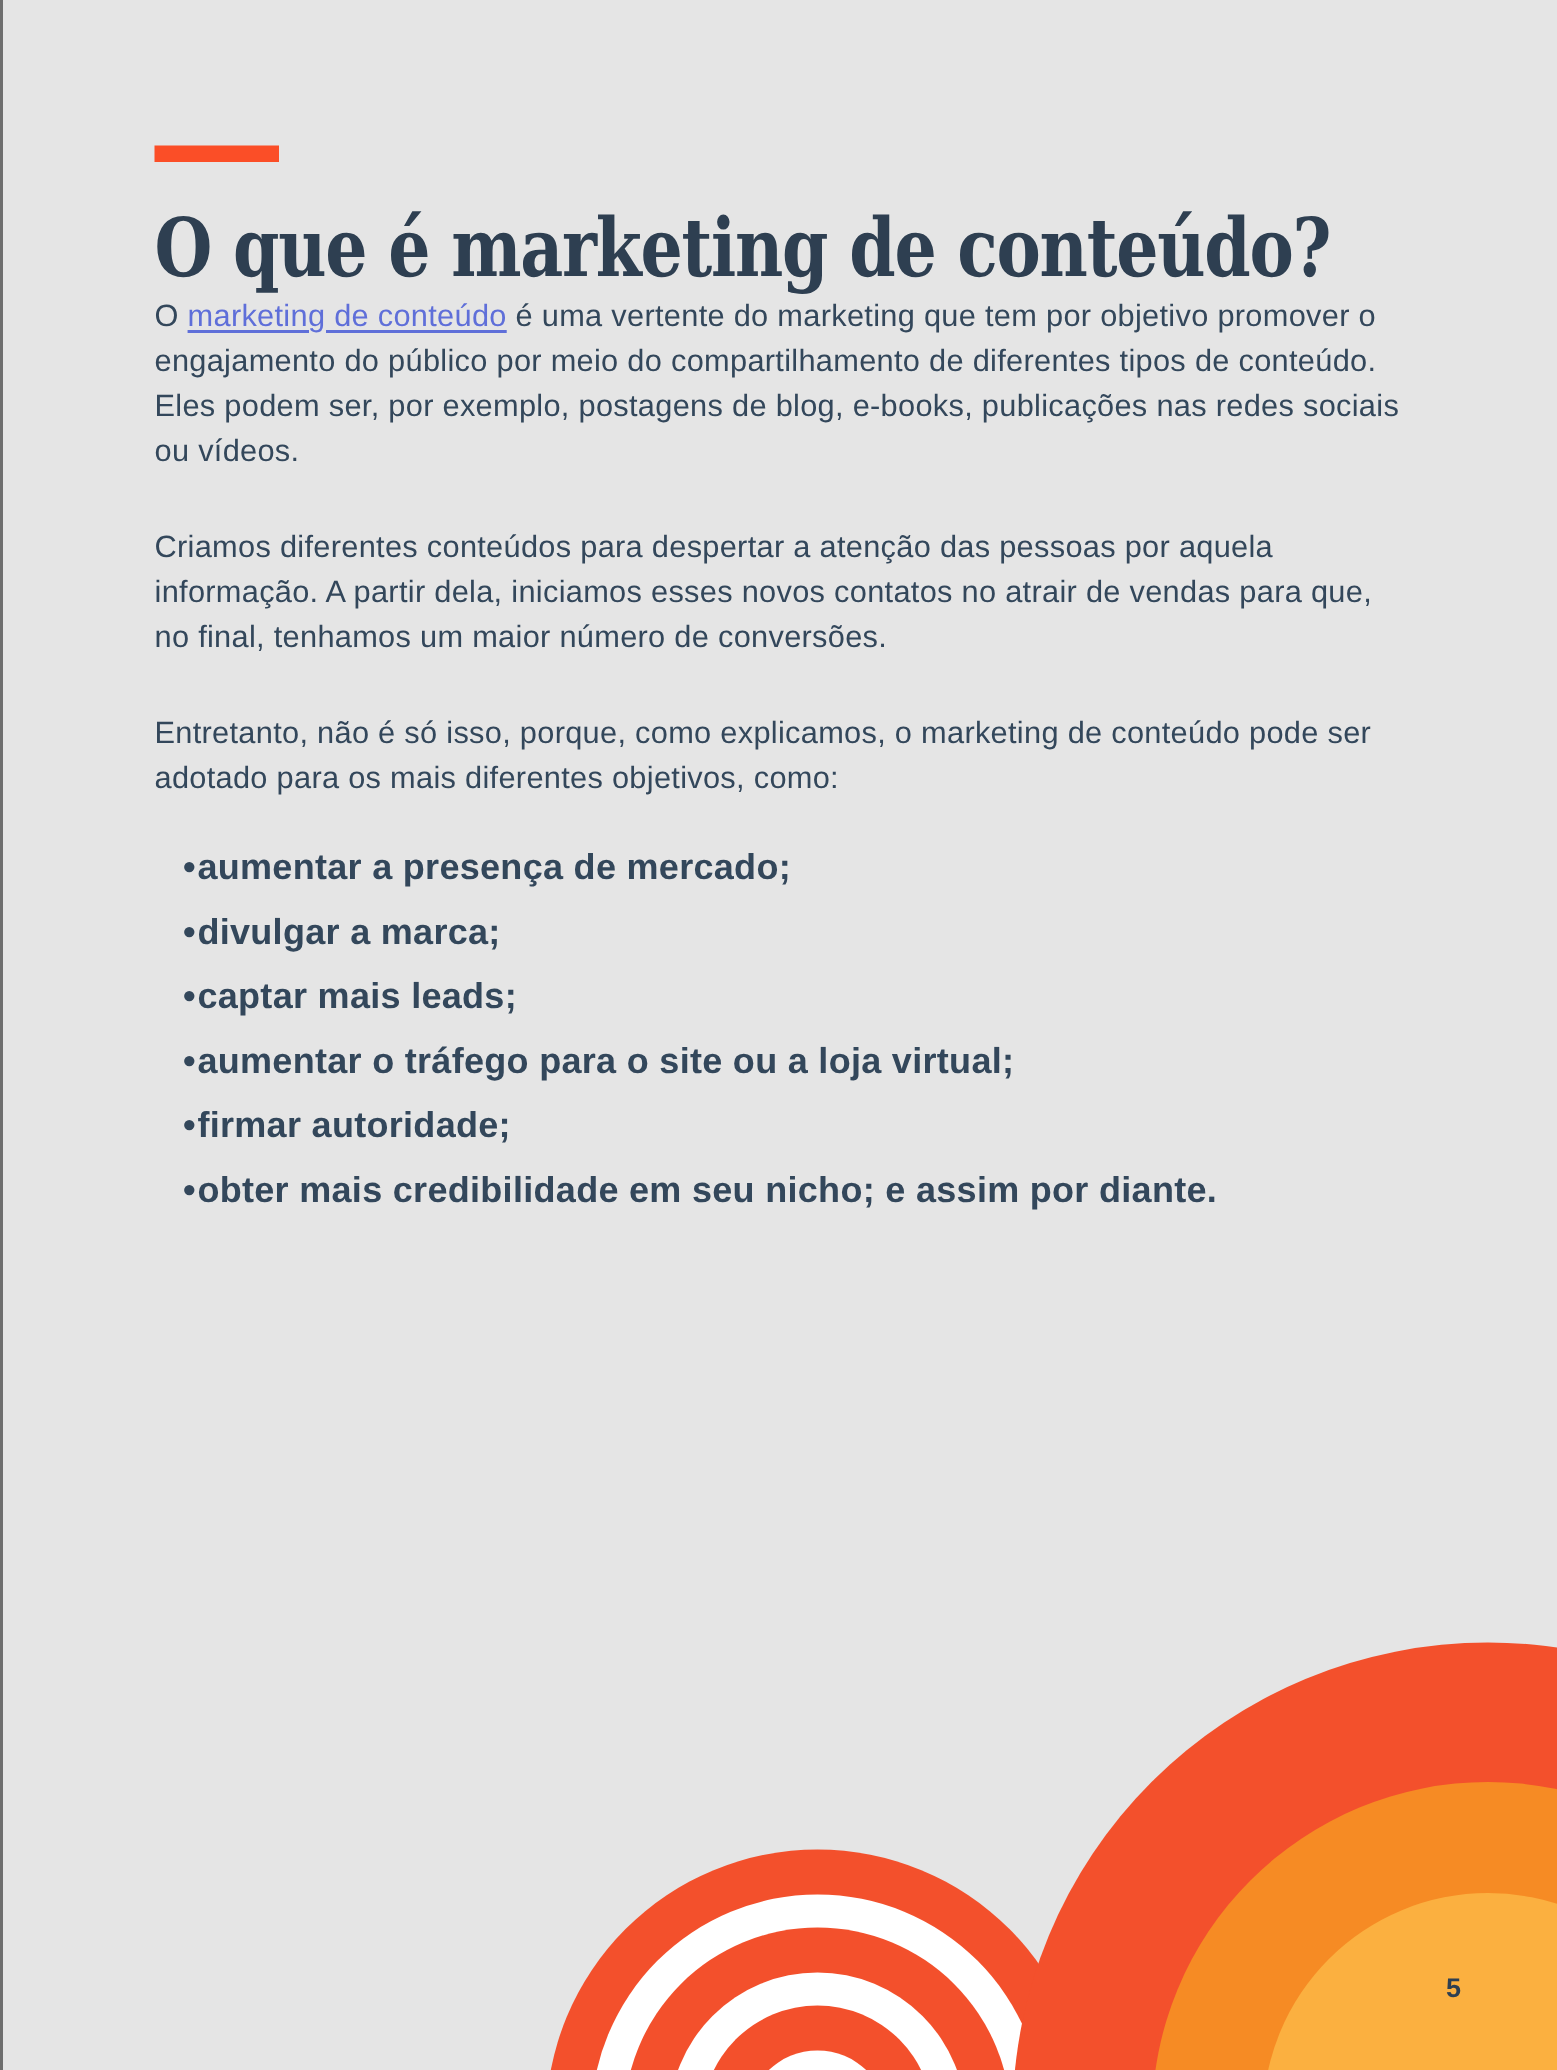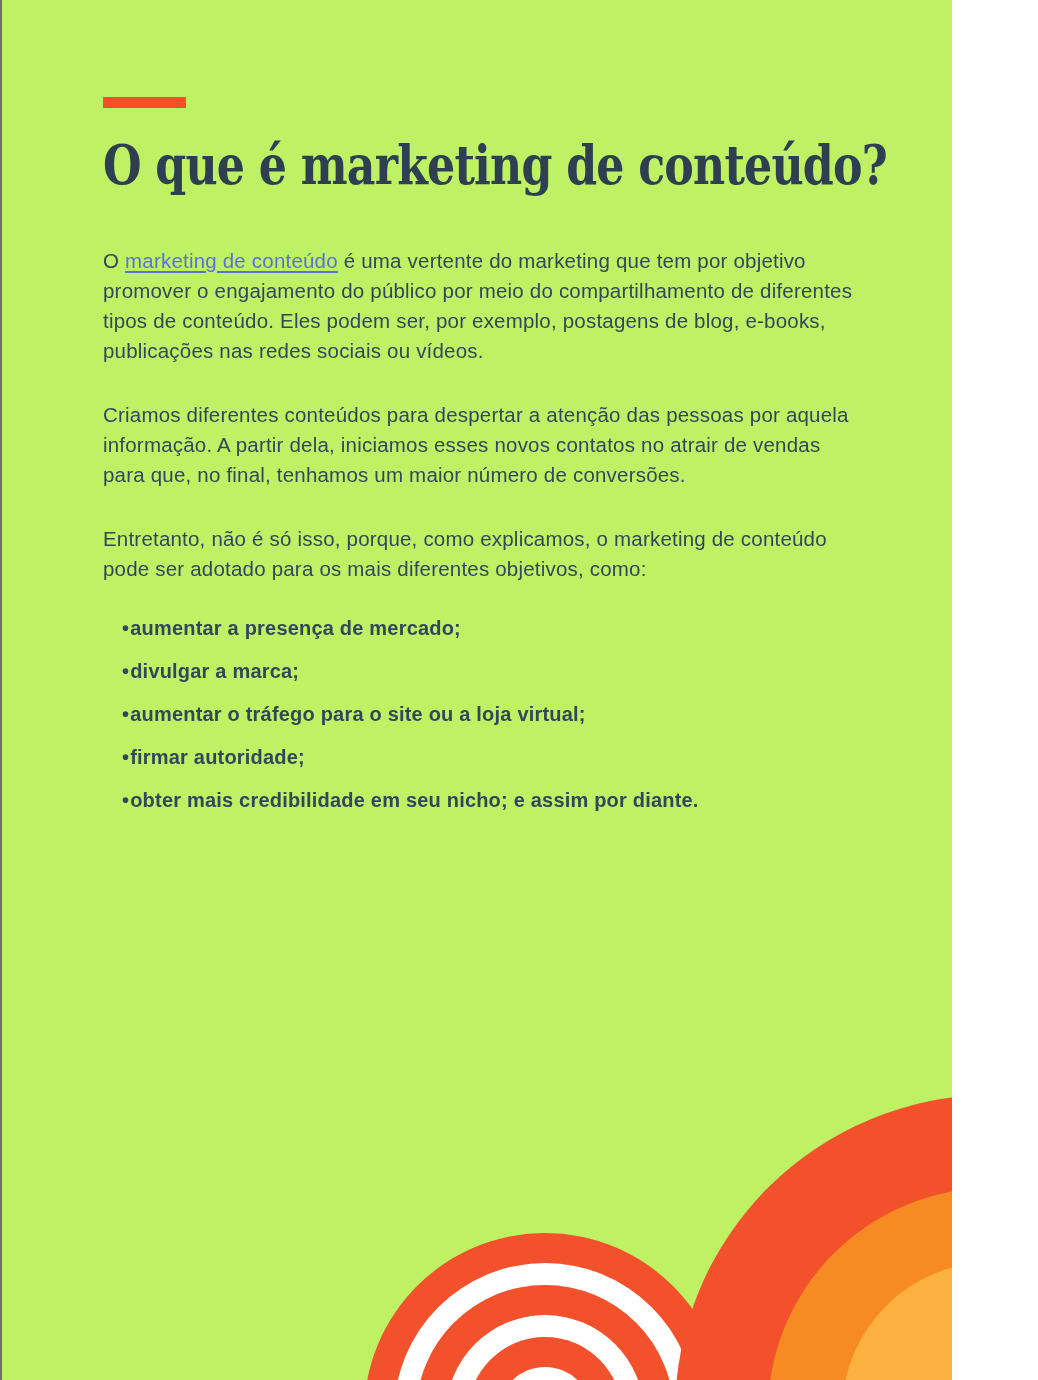--- a/index.html
+++ b/index.html
@@ -15,22 +15,22 @@
   html,body{margin:0;padding:0;}
   body{
     width:1038px;height:1380px;
     background:#ffffff;
     font-family:"Liberation Sans", sans-serif;
     position:relative;
     overflow:hidden;
   }
   .page{
     position:absolute;inset:0;
-    width:952px;height:1380px;
-    background:#bef264;
+    width:1038px;height:1380px;
+    background:#e5e5e5;
     overflow:hidden;
   }
   .left-border{
     position:absolute;left:0;top:0;bottom:0;width:2px;
     background:var(--border-gray);
     z-index:5;
   }
   .content{
     position:absolute;left:103px;right:96px;top:0;
     z-index:2;
@@ -48,41 +48,41 @@
     line-height:62px;
     color:var(--heading-text);
     letter-spacing:-1px;
     white-space:nowrap;
   }
   h1.page-title .squeeze{
     display:inline-block;
     transform:scaleX(0.82);
     transform-origin:left center;
   }
-  .paragraphs{margin-top:50px;}
+  .paragraphs{}
   p.para{
     margin:0 0 34px 0;
     font-size:20.5px;
     line-height:30px;
     color:var(--body-text);
     letter-spacing:0.2px;
   }
   a.inline-link{
     color:var(--link-blue);
     text-decoration:underline;
     text-underline-offset:3px;
     cursor:pointer;
   }
   ul.bullet-list{
     list-style:none;
     margin:22px 0 0 0;
     padding:0 0 0 19px;
   }
   ul.bullet-list li{
-    font-size:20px;
+    font-size:24px;
     font-weight:700;
     color:var(--body-text);
     line-height:21px;
     margin-bottom:22px;
     letter-spacing:0.2px;
   }
   ul.bullet-list li::before{
     content:"\2022";
     margin-right:1px;
   }
@@ -133,20 +133,21 @@
 
     <div class="paragraphs">
         <p class="para">O <a class="inline-link" href="#">marketing de conteúdo</a> é uma vertente do marketing que tem por objetivo promover o engajamento do público por meio do compartilhamento de diferentes tipos de conteúdo. Eles podem ser, por exemplo, postagens de blog, e-books, publicações nas redes sociais ou vídeos.</p>
         <p class="para">Criamos diferentes conteúdos para despertar a atenção das pessoas por aquela informação. A partir dela, iniciamos esses novos contatos no atrair de vendas para que, no final, tenhamos um maior número de conversões.</p>
         <p class="para">Entretanto, não é só isso, porque, como explicamos, o marketing de conteúdo pode ser adotado para os mais diferentes objetivos, como:</p>
       </div>
 
     <ul class="bullet-list">
         <li>aumentar a presença de mercado;</li>
         <li>divulgar a marca;</li>
+        <li>captar mais leads;</li>
         <li>aumentar o tráfego para o site ou a loja virtual;</li>
         <li>firmar autoridade;</li>
         <li>obter mais credibilidade em seu nicho; e assim por diante.</li>
       </ul>
   </div>
 
   <div class="page-number">5</div>
 
 </div>
 

